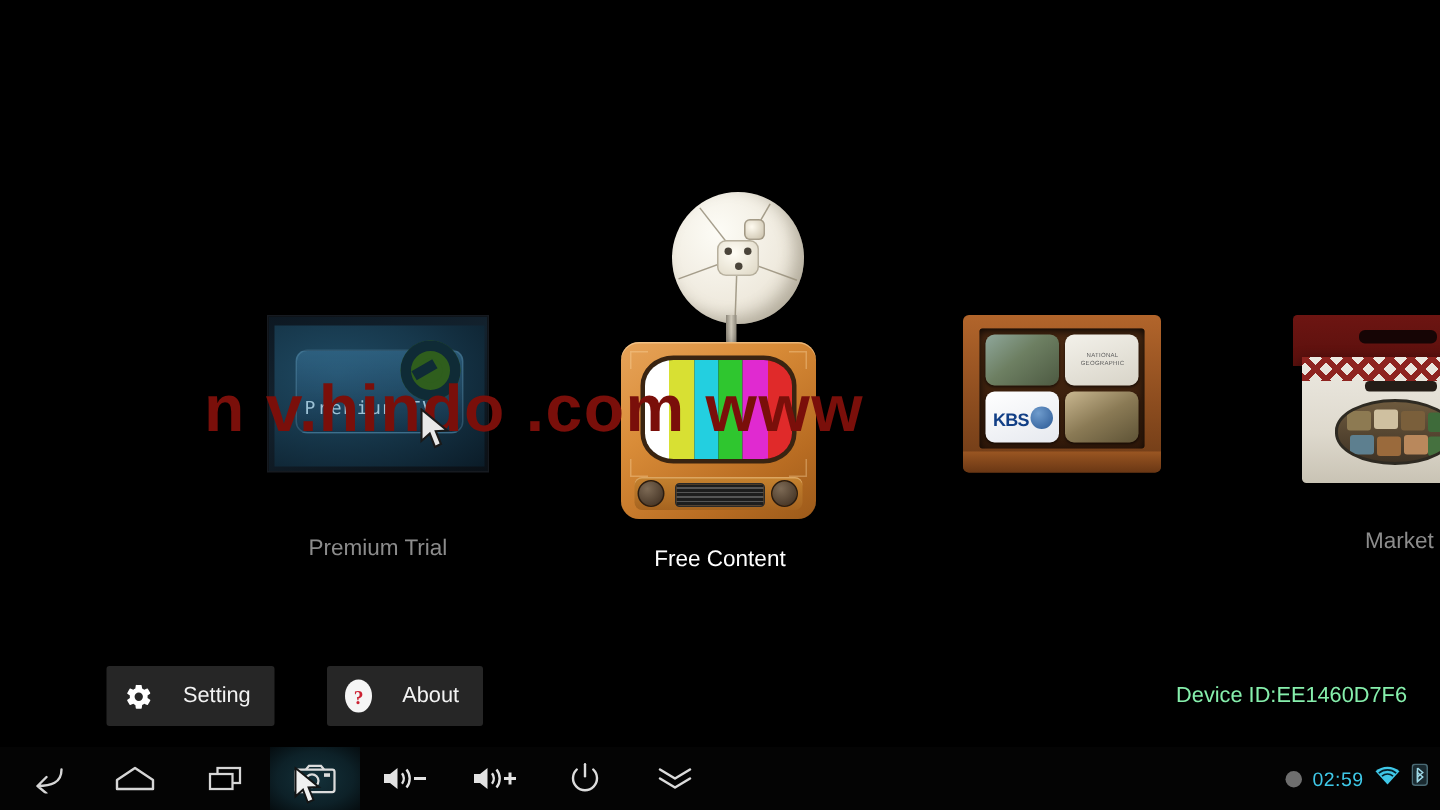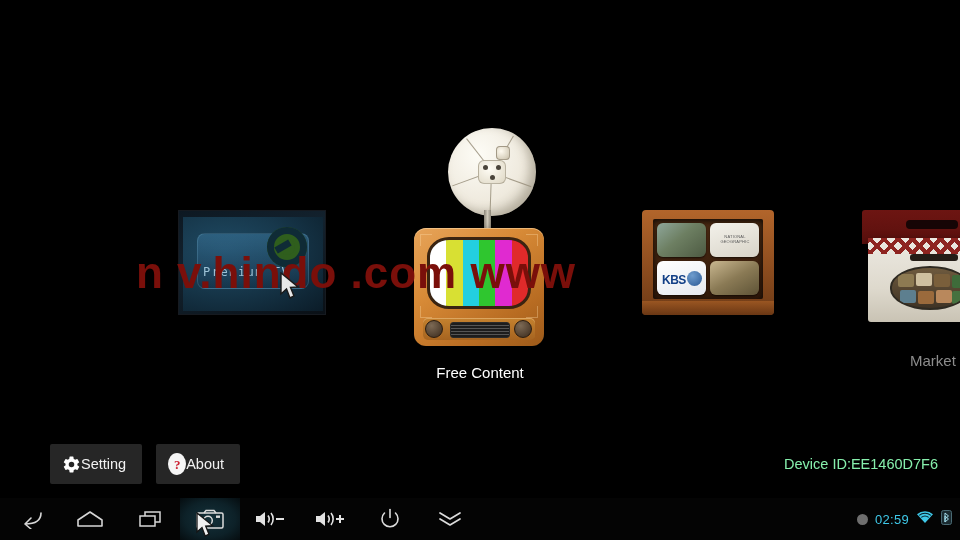--- a/index.html
+++ b/index.html
@@ -313,22 +313,23 @@
   }
 
   
   .btn-row { position: absolute; left: 50px; top: 444px; display: flex; gap: 14px; }
   .ctl-btn {
     height: 40px;
     background: #262626;
     border-radius: 2px;
     display: flex; align-items: center;
     padding: 0 16px 0 12px;
-    gap: 0;
+    gap: 20px;
     cursor: pointer;
+    margin-left: 21px;
   }
   .ctl-btn .lbl { color: #f2f2f2; font-size: 14.5px; }
   .gear { width: 19px; height: 19px; }
   .qmark {
     width: 18px; height: 22px; border-radius: 50%;
     background: #f5f5f5;
     display:flex; align-items:center; justify-content:center;
     color: #cc2233; font-size: 13px; font-weight: bold;
     font-family: "Liberation Serif", serif;
     line-height: 1;
@@ -386,20 +387,21 @@
             <div class="premium-logo-bar"></div>
           </div>
         </div>
         <div class="cursor" style="left:108px; top:62px;">
           <svg width="22" height="30" viewBox="0 0 22 30">
             <path d="M1 1 L1 22 L6.5 17 L10 26 L14 24 L10.5 15.5 L18 15 Z" fill="#e8e8e8" stroke="#1a1a1a" stroke-width="1.4"></path>
           </svg>
         </div>
       </div>
       <div style="height:42px"></div>
+      <div class="tile-label">Premium Trial</div>
     </div>
 
     <div class="tile selected" id="tile-free">
       <div class="tv-wrap">
         <div class="dish">
           <div class="dish-strut" style="transform:rotate(20deg)"></div>
           <div class="dish-strut" style="transform:rotate(92deg)"></div>
           <div class="dish-strut" style="transform:rotate(160deg)"></div>
           <div class="dish-strut" style="transform:rotate(232deg)"></div>
           <div class="dish-strut" style="transform:rotate(300deg)"></div>

